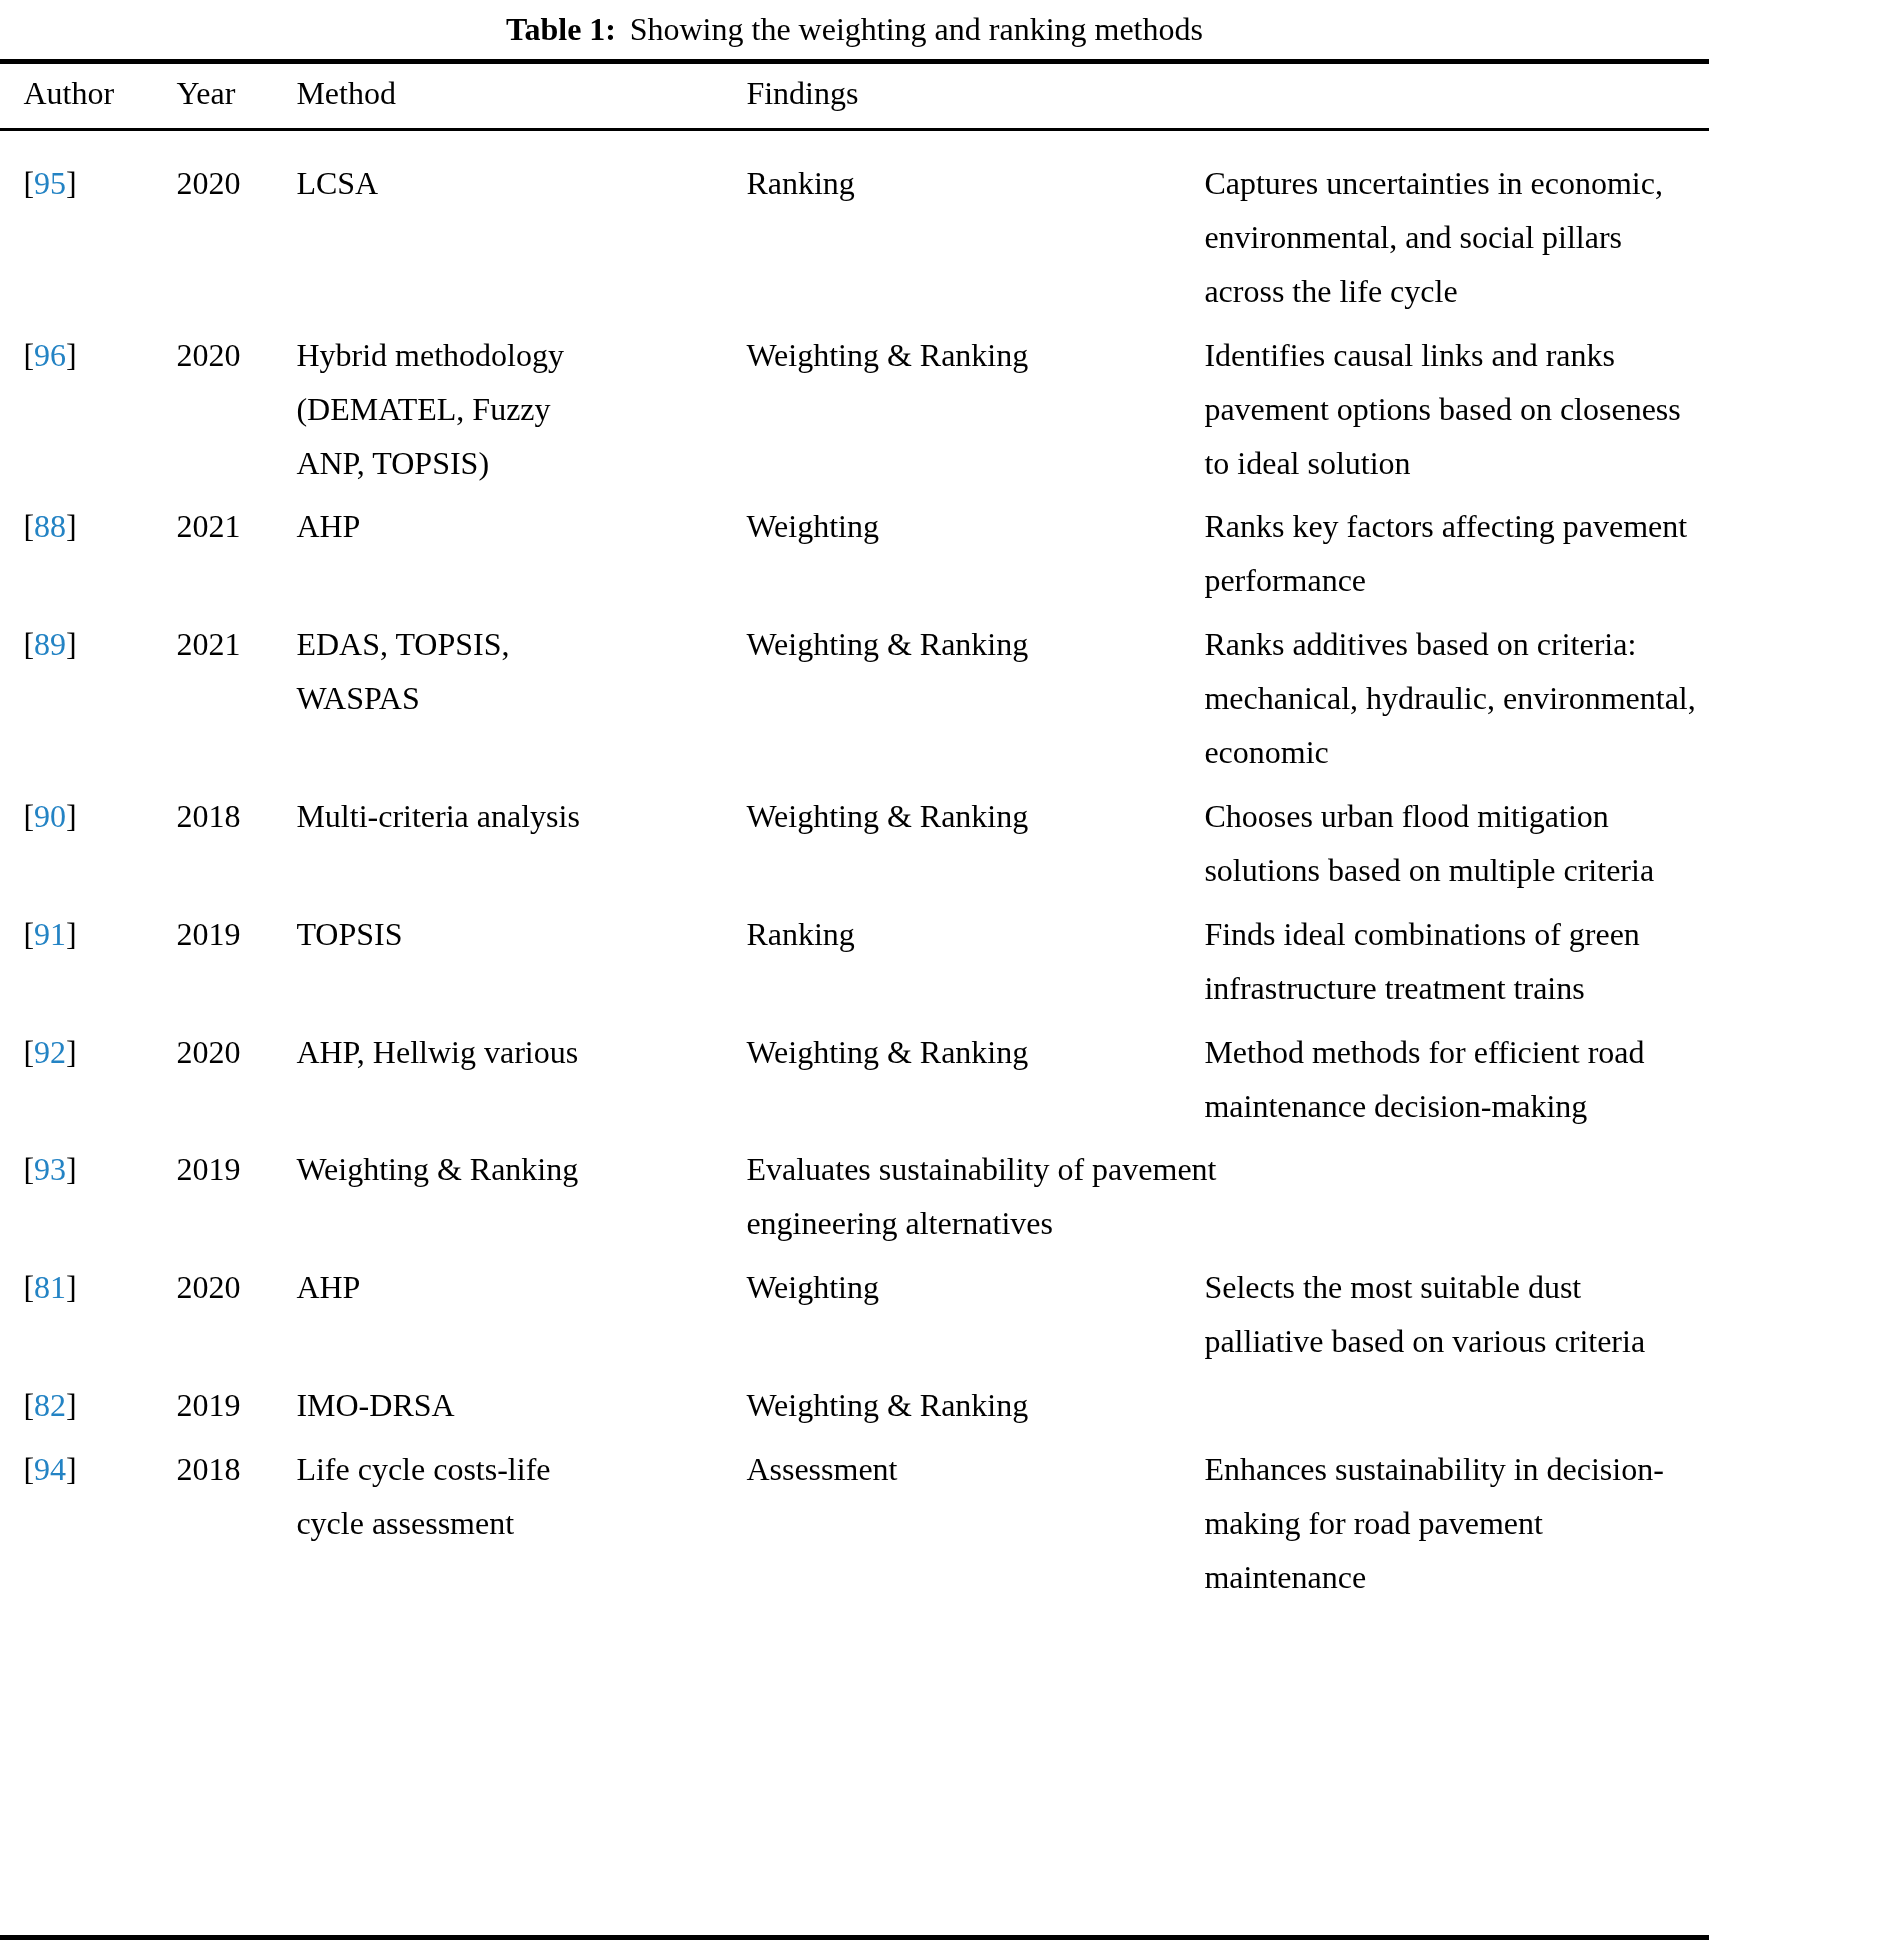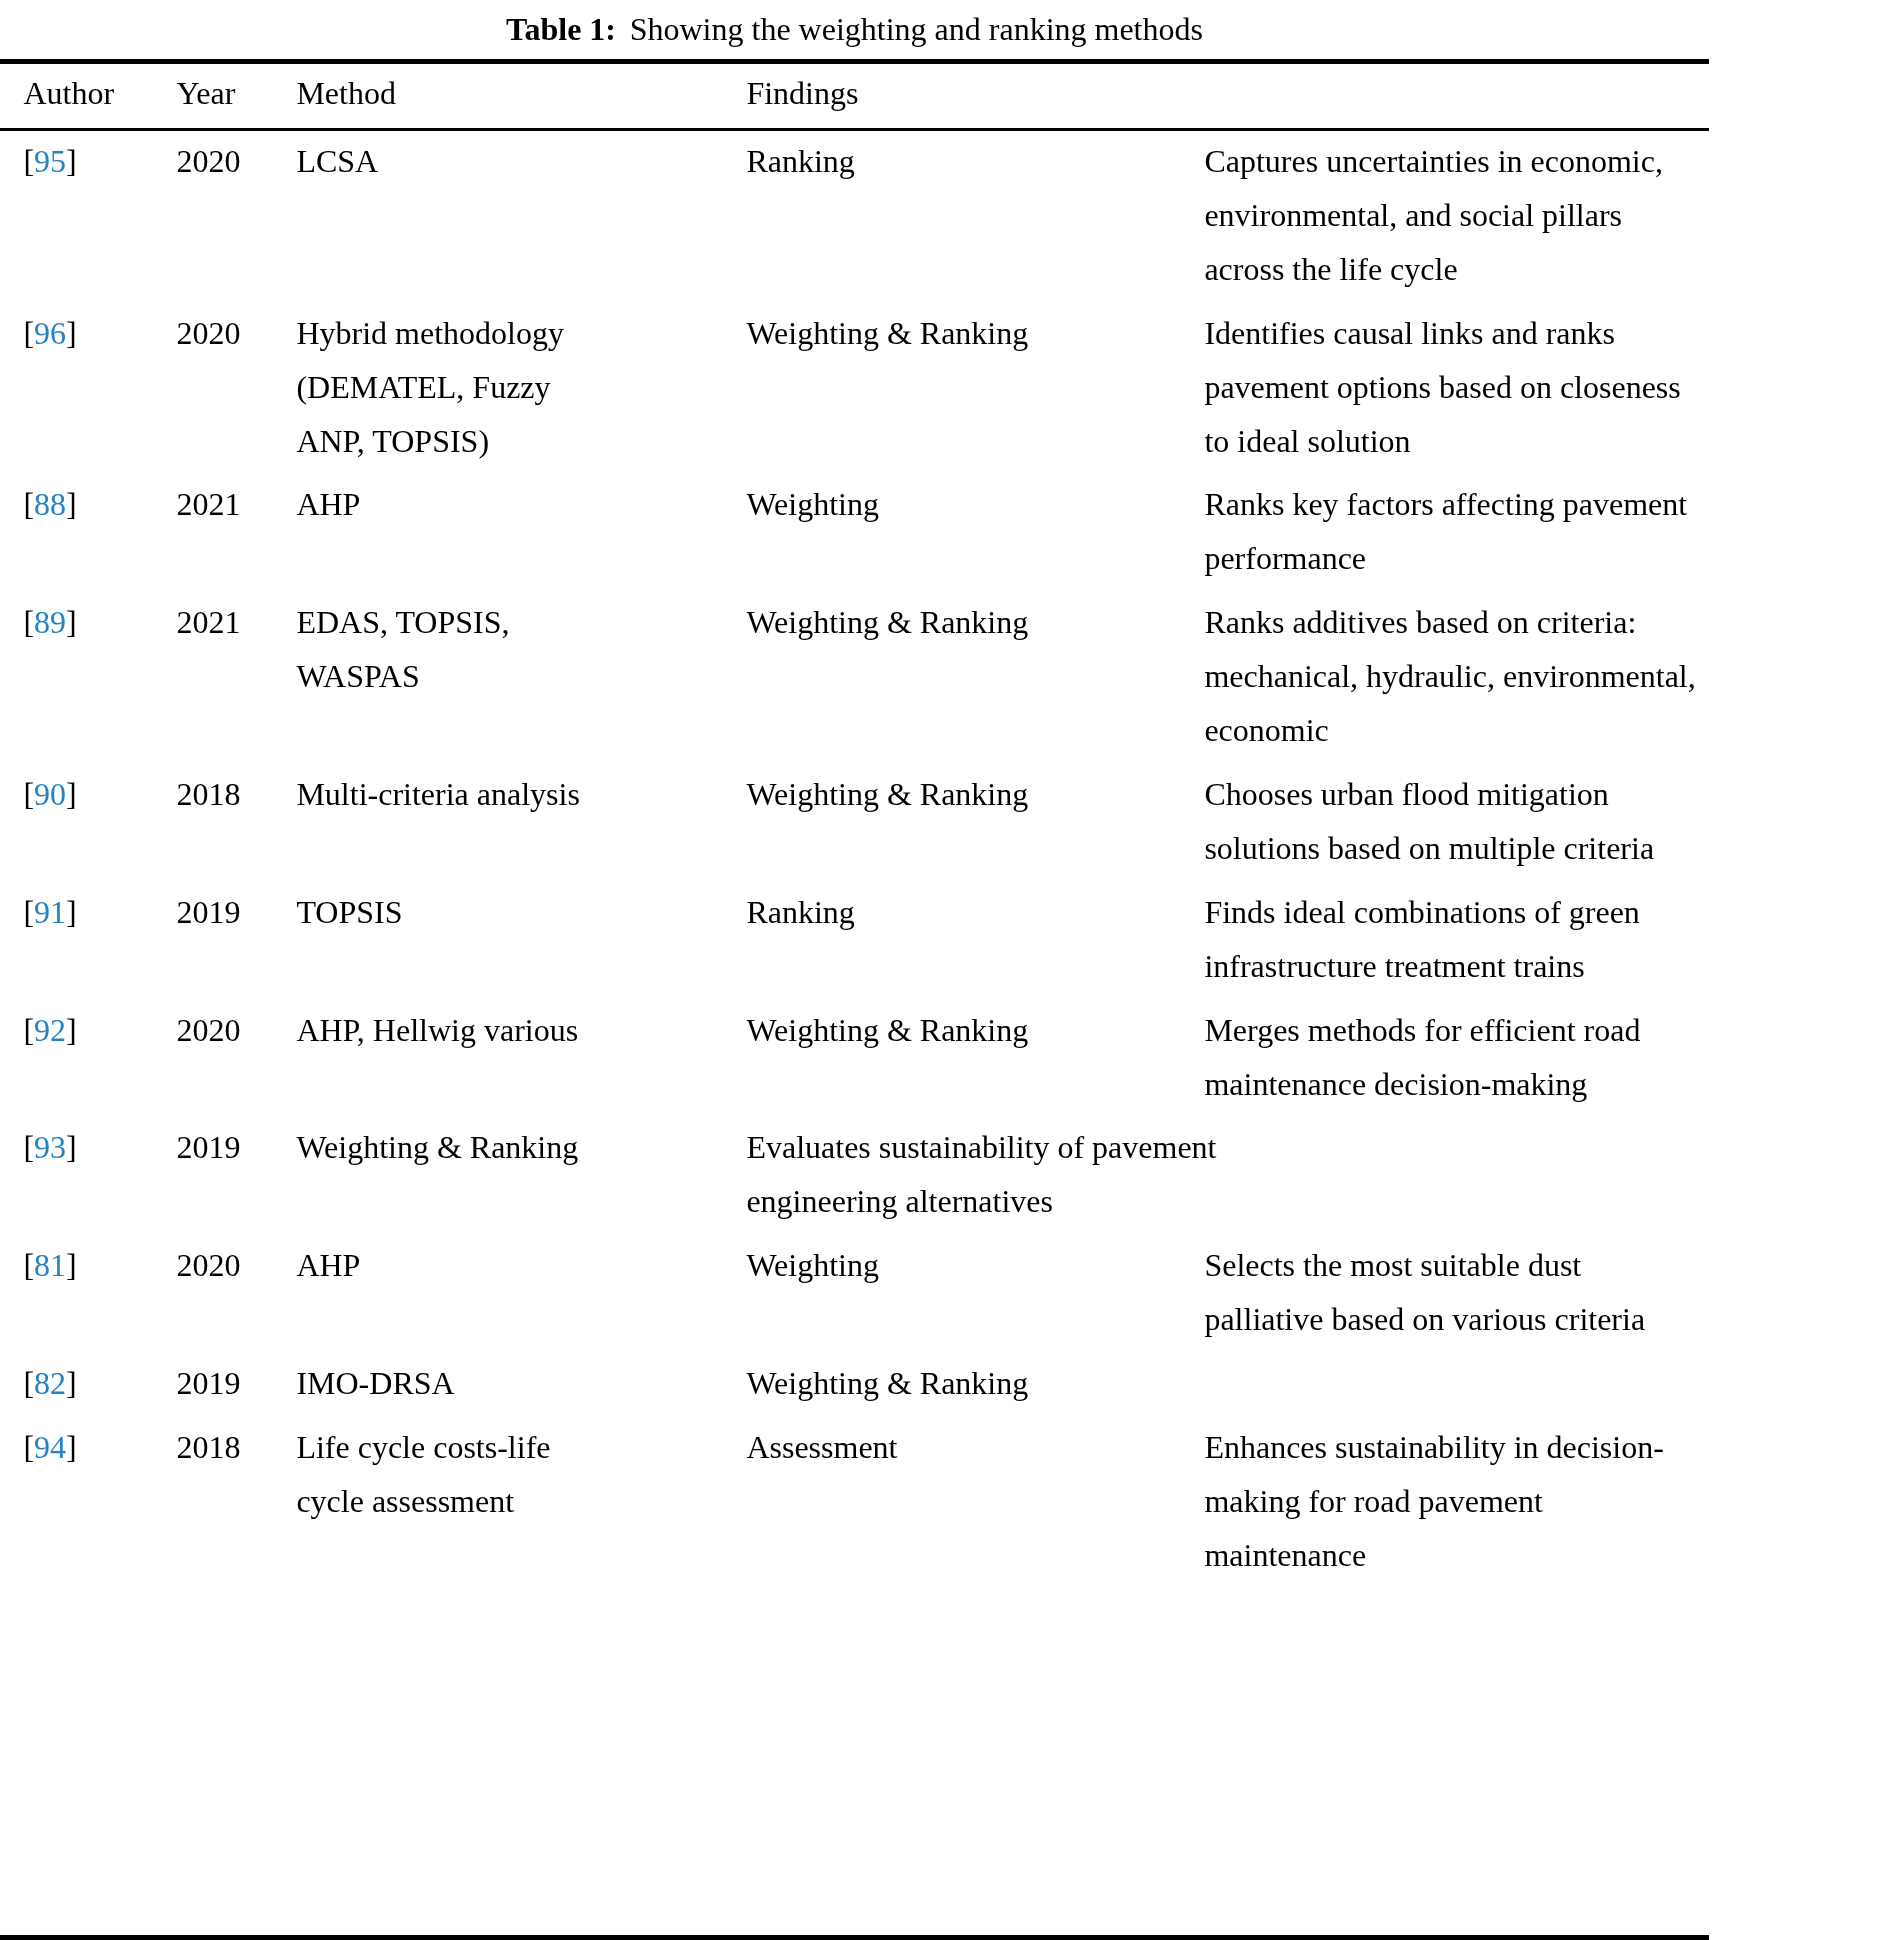--- a/index.html
+++ b/index.html
@@ -30,21 +30,21 @@
   .rule-bottom { border-top: 6.8px solid #000; flex: 0 0 auto; }
   .grid-cols {
     display: grid;
     grid-template-columns: 153px 120px 450px 458px auto;
     padding-left: 23.4px;
     padding-right: 7.8px;
     align-items: start;
   }
   .thead { padding-top: 2px; padding-bottom: 7.8px; flex: 0 0 auto; }
   .th { white-space: pre; }
-  .tbody { flex: 1 1 auto; padding-top: 3px; overflow: hidden; }
+  .tbody { flex: 1 1 auto; padding-top: 25px; overflow: hidden; }
   .row { margin-bottom: 9.8px; }
   .cell { white-space: pre; }
   .cite-num { color: var(--accent, #2383C4); }
   .cite-bracket { color: #000; }
 </style>
 </head>
 <body>
 
 <div class="page">
 
@@ -120,21 +120,21 @@
     <div class="cell">Ranking</div>
     <div class="cell">Finds ideal combinations of green
 infrastructure treatment trains</div>
   </div>
 
   <div class="row grid-cols">
     <div class="cell"><span class="cite-bracket">[</span><span class="cite-num">92</span><span class="cite-bracket">]</span></div>
     <div class="cell">2020</div>
     <div class="cell">AHP, Hellwig various</div>
     <div class="cell">Weighting &amp; Ranking</div>
-    <div class="cell">Merges methods for efficient road
+    <div class="cell">Method methods for efficient road
 maintenance decision-making</div>
   </div>
 
   <div class="row grid-cols">
     <div class="cell"><span class="cite-bracket">[</span><span class="cite-num">93</span><span class="cite-bracket">]</span></div>
     <div class="cell">2019</div>
     <div class="cell">Weighting &amp; Ranking</div>
     <div class="cell">Evaluates sustainability of pavement
 engineering alternatives</div>
   </div>

